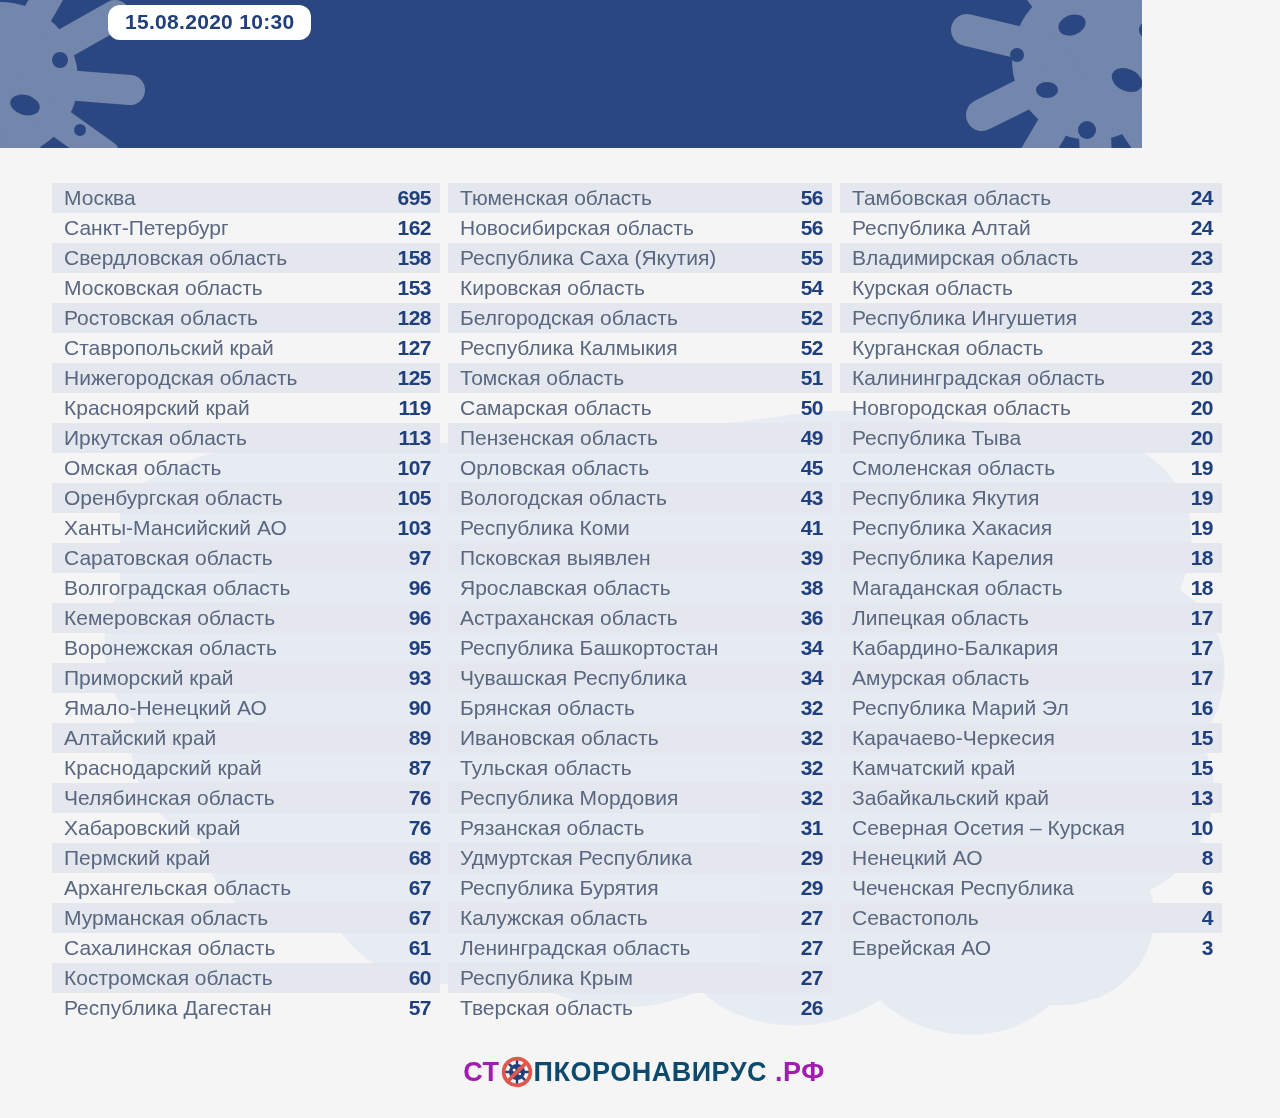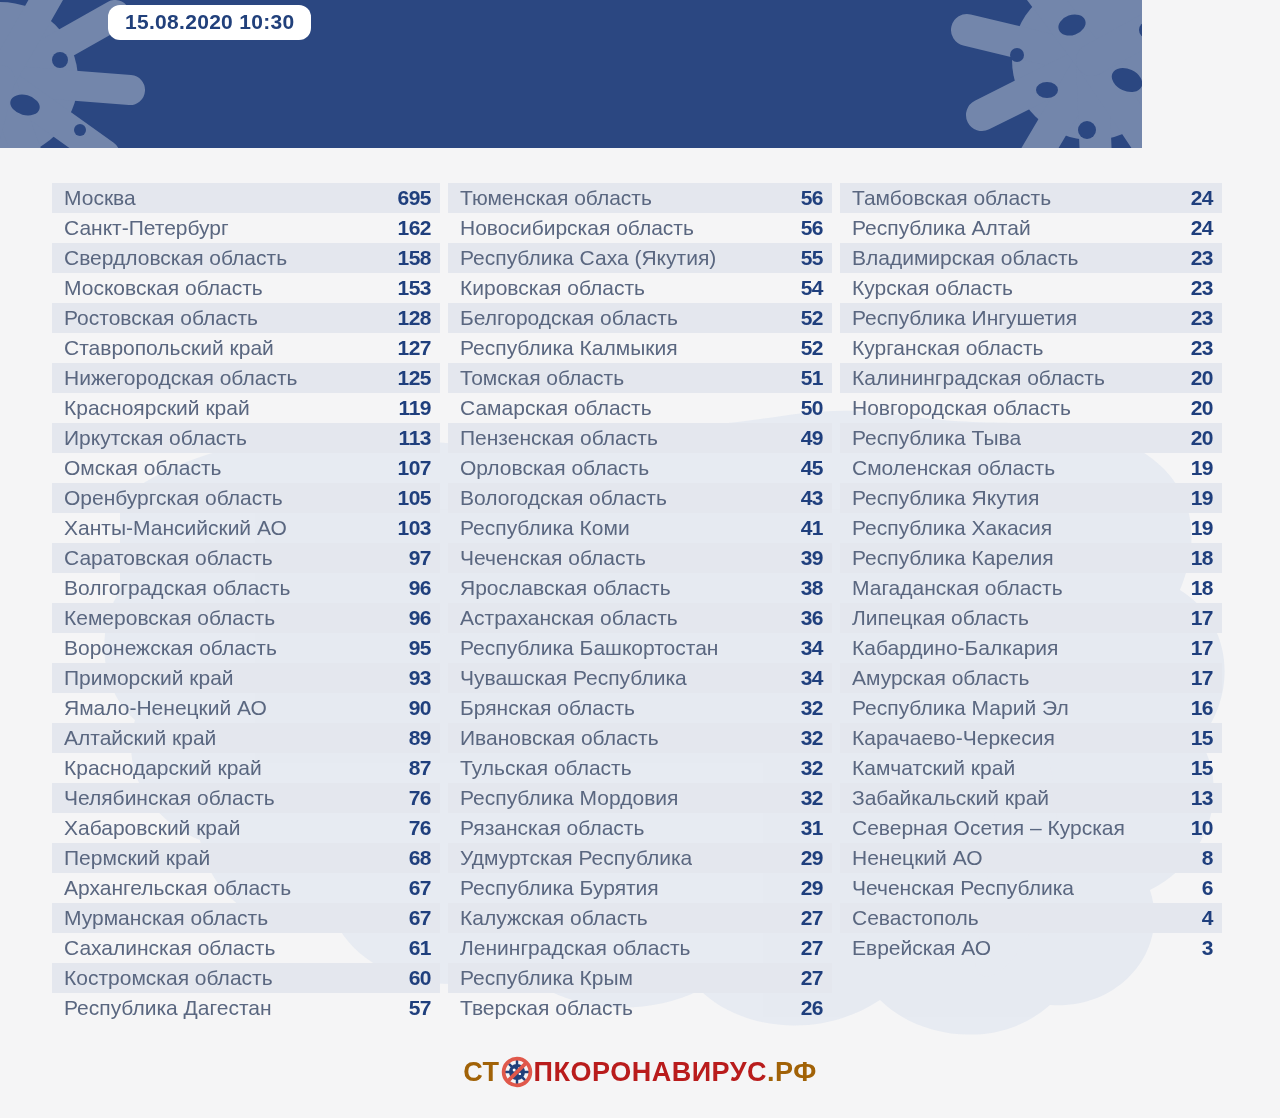--- a/index.html
+++ b/index.html
@@ -63,22 +63,22 @@
   
   .footer {
     position:absolute; left:0; right:0; top:1056px;
     text-align:center;
   }
   .logo {
     display:inline-block; text-decoration:none;
     font-weight:bold; font-size:27px; letter-spacing:0.5px;
     white-space:nowrap;
   }
-  .logo .lg-red { color:#a16207; }
-  .logo .lg-navy { color:#b91c1c; }
+  .logo .lg-red { color:#a21caf;margin-left:8px; }
+  .logo .lg-navy { color:#0c4a6e; }
   .logo svg { vertical-align:-7px; margin:0 1px; }
 </style>
 </head>
 <body>
 
 <div class="page">
 
   <svg class="map-bg" width="1280" height="900" viewBox="0 0 1280 900">
     <g fill="#e2e7f0" opacity="0.75">
       <path d="M120,330 C180,280 300,250 420,270 C520,285 560,250 660,255 C760,260 800,230 900,245
@@ -298,21 +298,21 @@
         </div>
         <div class="row">
           <span class="rname">Вологодская область</span>
           <span class="rval">43</span>
         </div>
         <div class="row">
           <span class="rname">Республика Коми</span>
           <span class="rval">41</span>
         </div>
         <div class="row">
-          <span class="rname">Чеченская область</span>
+          <span class="rname">Псковская выявлен</span>
           <span class="rval">39</span>
         </div>
         <div class="row">
           <span class="rname">Ярославская область</span>
           <span class="rval">38</span>
         </div>
         <div class="row">
           <span class="rname">Астраханская область</span>
           <span class="rval">36</span>
         </div>

